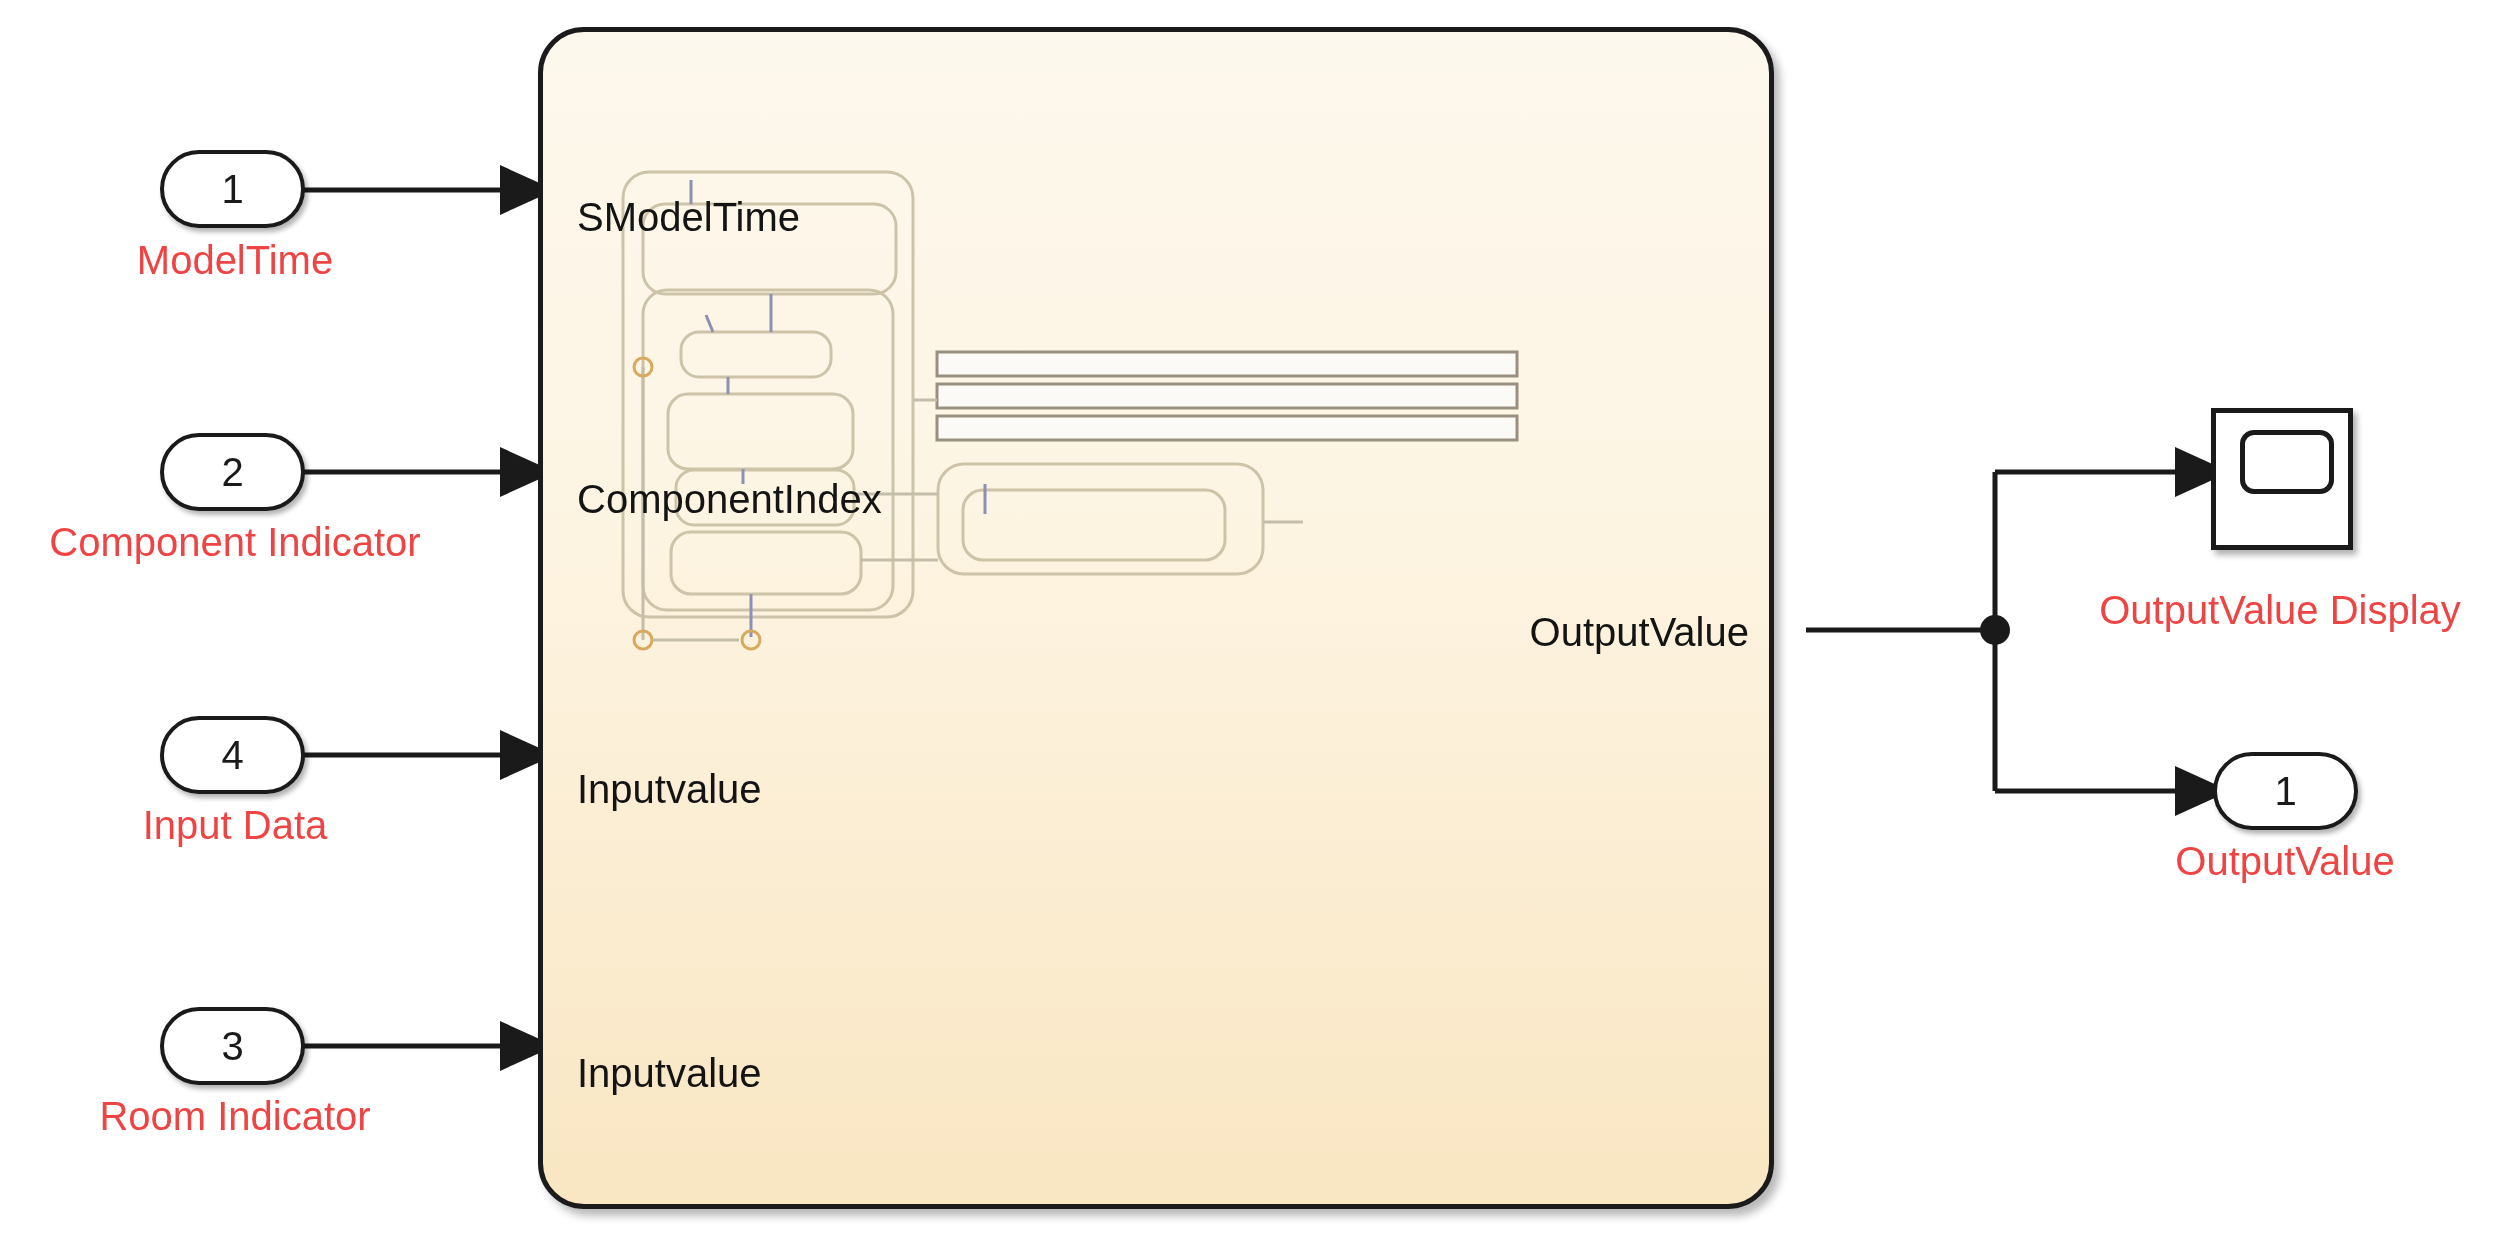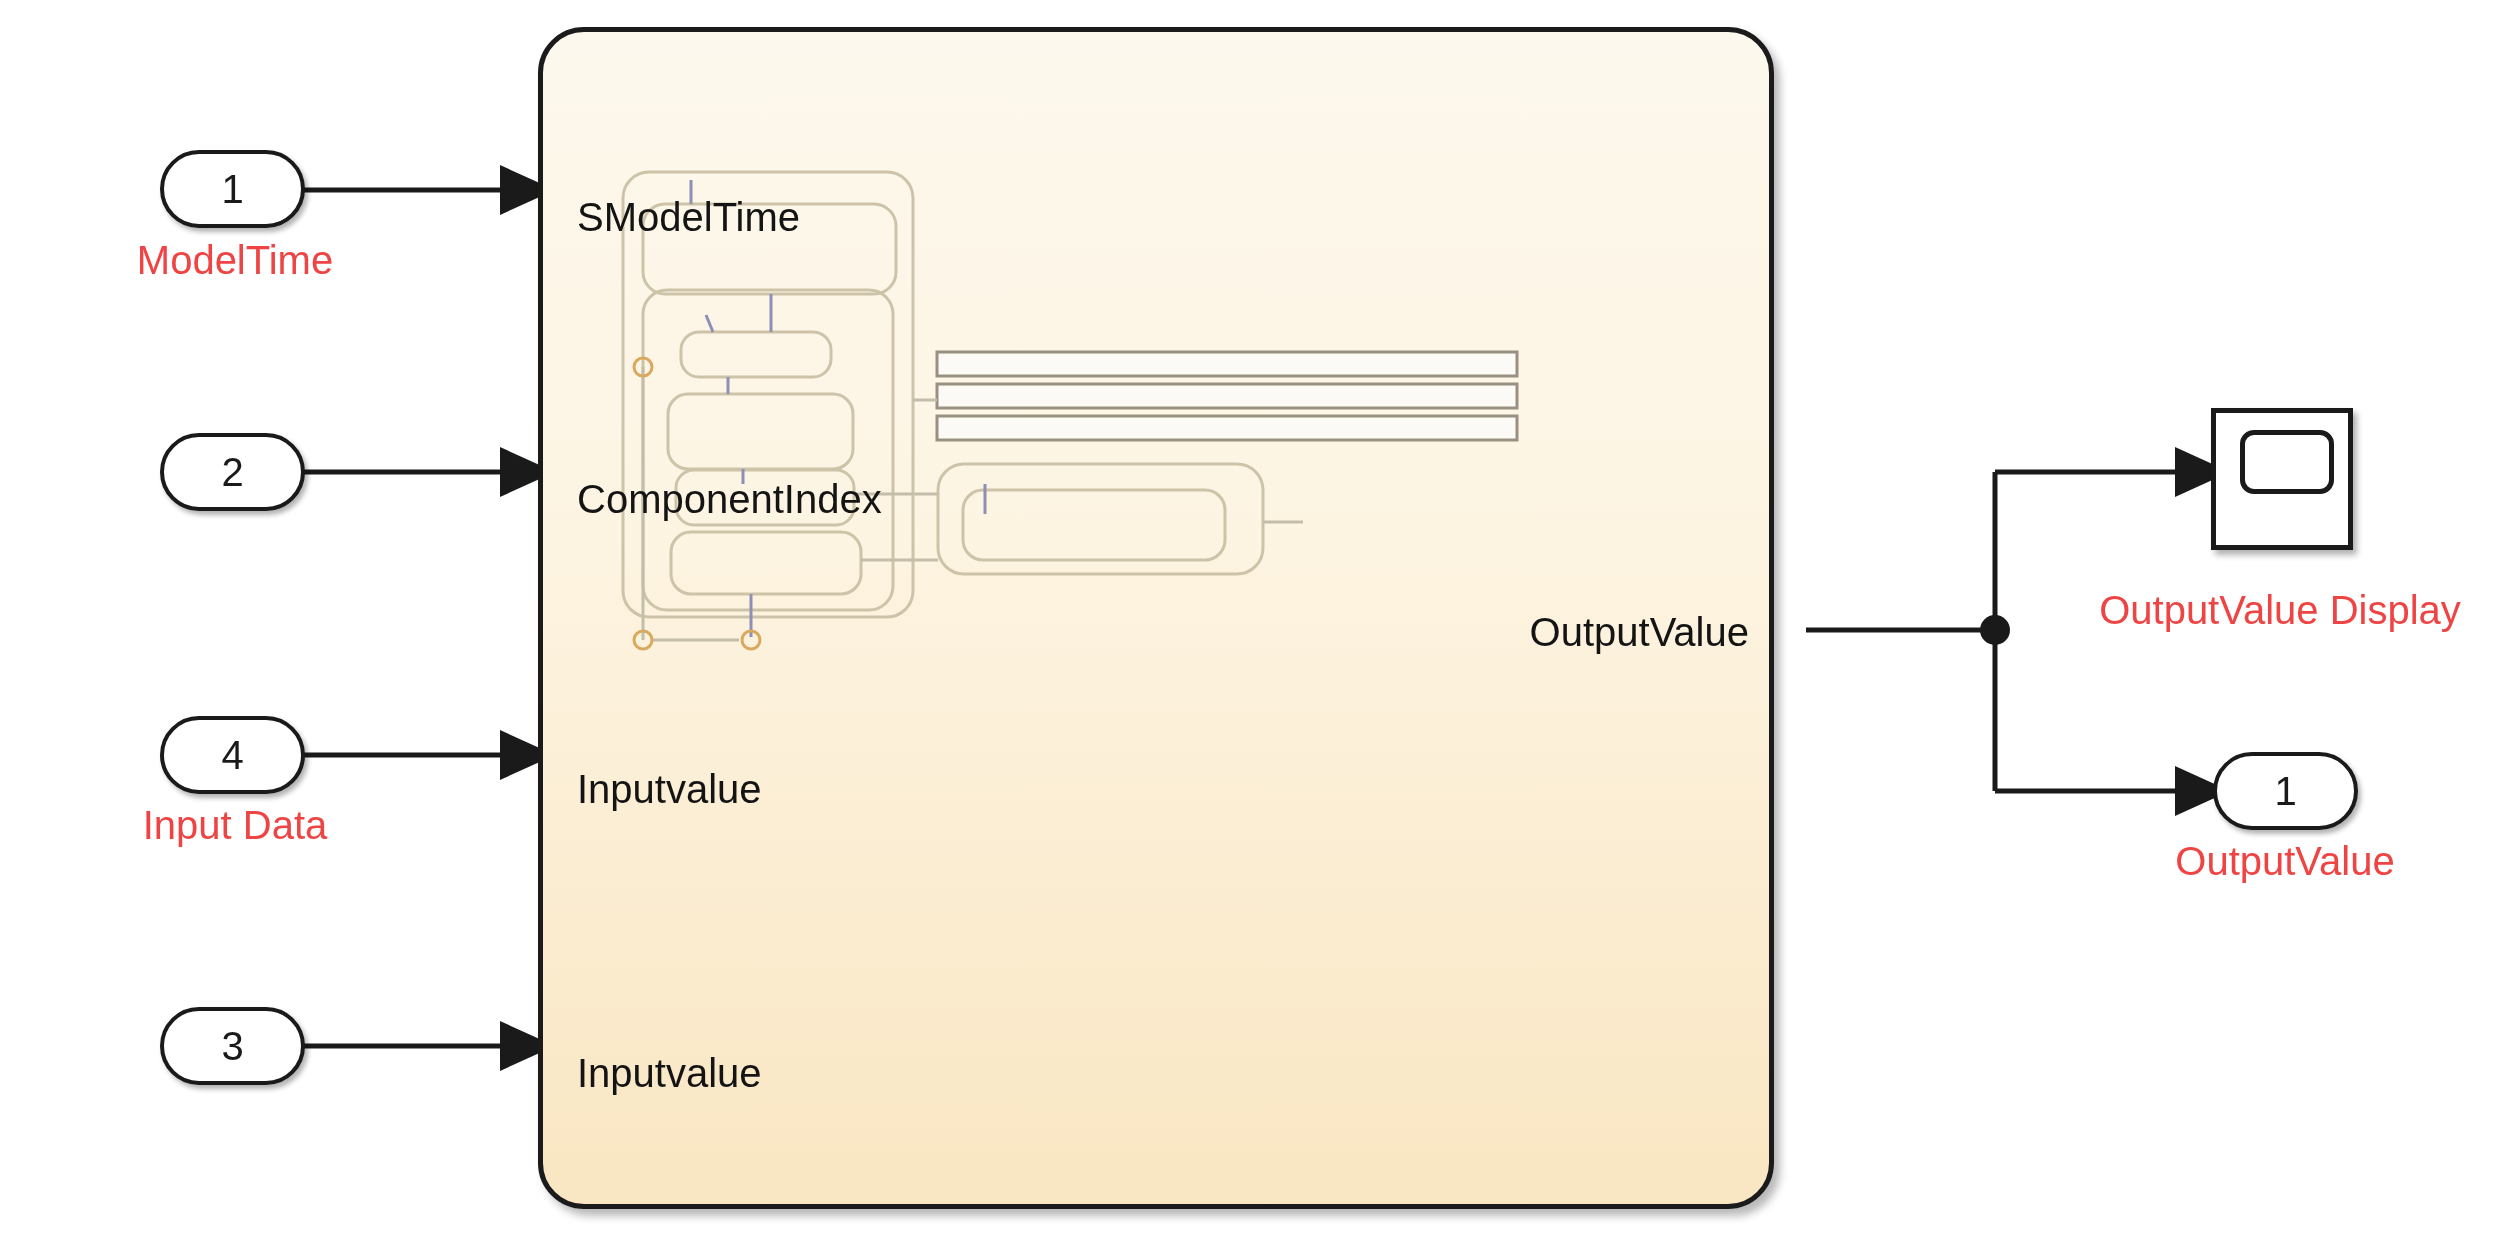--- a/index.html
+++ b/index.html
@@ -112,29 +112,31 @@
   </svg>
 
   <div class="port" style="left:160px;top:150px;width:145px;height:78px;">
     <span>1</span>
   </div>
   <div class="port-caption" style="left:40px;top:238px;width:390px;">ModelTime</div>
 
   <div class="port" style="left:160px;top:433px;width:145px;height:78px;">
     <span>2</span>
   </div>
+  <div class="port-caption" style="left:20px;top:520px;width:430px;">Component Indicator</div>
 
   <div class="port" style="left:160px;top:716px;width:145px;height:78px;">
     <span>4</span>
   </div>
   <div class="port-caption" style="left:40px;top:803px;width:390px;">Input Data</div>
 
   <div class="port" style="left:160px;top:1007px;width:145px;height:78px;">
     <span>3</span>
   </div>
+  <div class="port-caption" style="left:30px;top:1094px;width:410px;">Room Indicator</div>
 
   <div id="subsystem">
 
     <svg id="preview" viewBox="0 0 1268 1182" xmlns="http://www.w3.org/2000/svg">
       <g fill="none" stroke="#cdc3a8" stroke-width="3">
 
         <rect x="80" y="140" rx="26" ry="26" width="290" height="445"></rect>
 
         <rect x="100" y="172" rx="22" ry="22" width="253" height="90"></rect>
 

